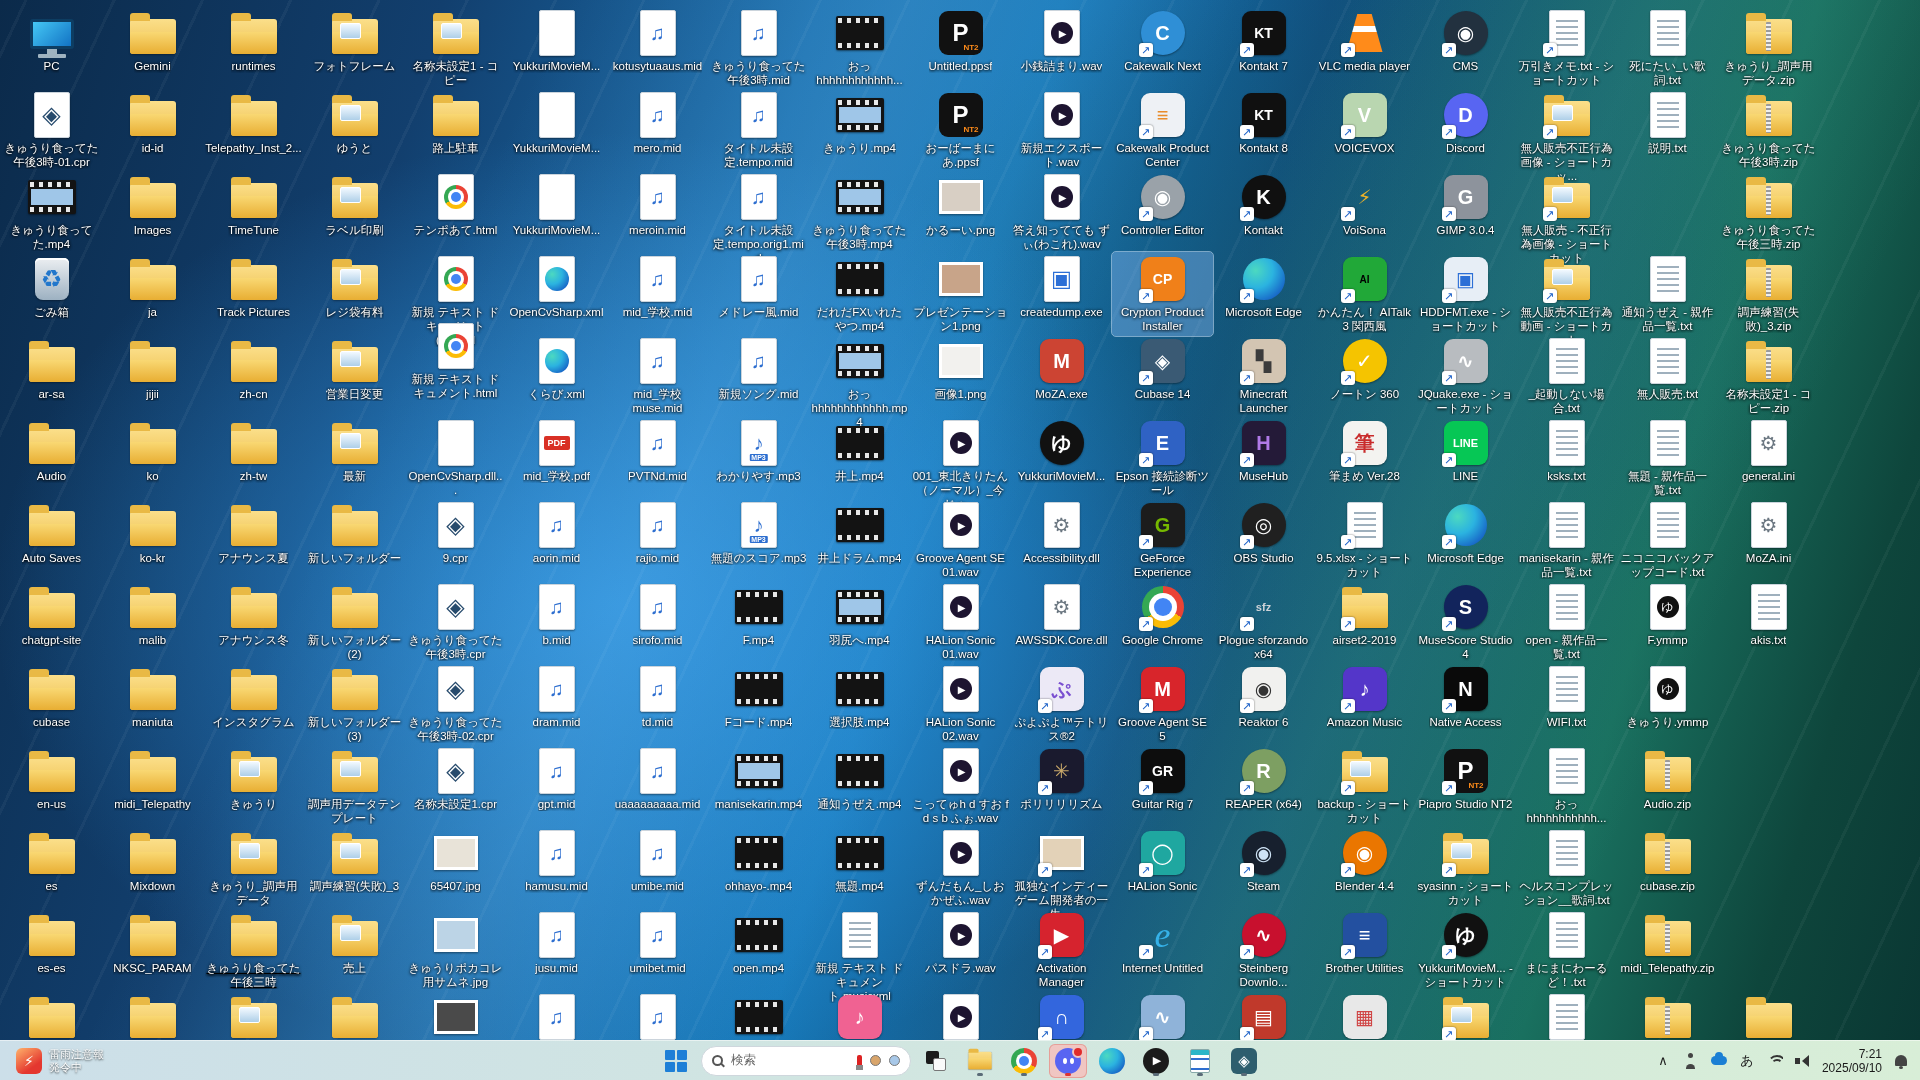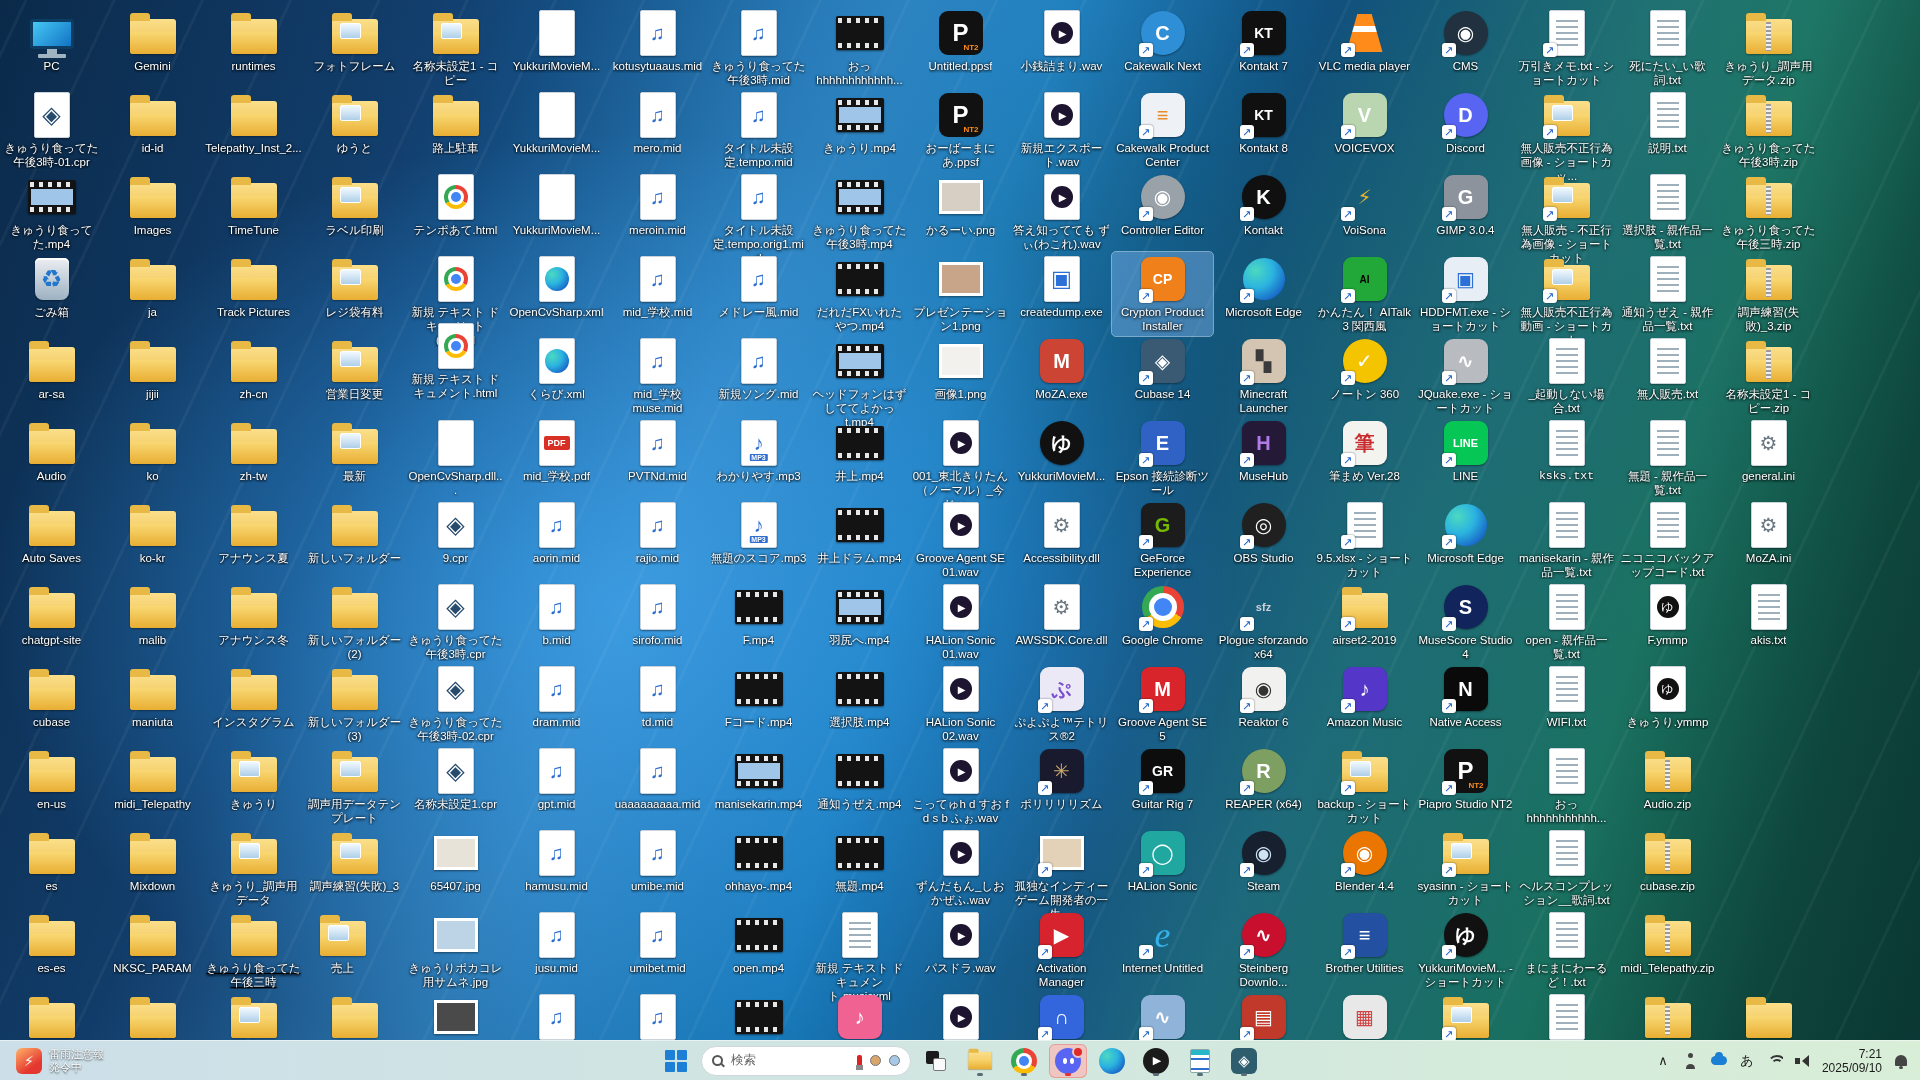--- a/index.html
+++ b/index.html
@@ -559,26 +559,20 @@
     </div>
     <div class="cell" style="left: 1516px; top: 170px;">
       <div class="ico">
         <span class="i-f">
           <span class="chip"></span>
         </span>
         <span class="sc">↗</span>
       </div>
       <div class="lbl">無人販売 - 不正行為画像 - ショートカット</div>
     </div>
-    <div class="cell" style="left: 1617px; top: 170px;">
-      <div class="ico">
-        <span class="pg lines"></span>
-      </div>
-      <div class="lbl">選択肢 - 親作品一覧.txt</div>
-    </div>
     <div class="cell" style="left: 1718px; top: 170px;">
       <div class="ico">
         <span class="i-f">
           <span class="zipline"></span>
         </span>
       </div>
       <div class="lbl">きゅうり食ってた午後三時.zip</div>
     </div>
     <div class="cell" style="left: 1px; top: 252px;">
       <div class="ico">
@@ -772,21 +766,21 @@
         </span>
       </div>
       <div class="lbl">新規ソング.mid</div>
     </div>
     <div class="cell" style="left: 809px; top: 334px;">
       <div class="ico">
         <span class="i-film">
           <span class="shot" style="background:#9fc6e8"></span>
         </span>
       </div>
-      <div class="lbl">ヘッドフォンはずしててよかっt.mp4</div>
+      <div class="lbl">おっhhhhhhhhhhhh.mp4</div>
     </div>
     <div class="cell" style="left: 910px; top: 334px;">
       <div class="ico">
         <span class="i-th" style="background:#fff">
           <span style="background:#f2f1ee"></span>
         </span>
       </div>
       <div class="lbl">画像1.png</div>
     </div>
     <div class="cell" style="left: 1011px; top: 334px;">
@@ -941,21 +935,21 @@
       </div>
       <div class="lbl">筆まめ Ver.28</div>
     </div>
     <div class="cell" style="left: 1415px; top: 416px;">
       <div class="ico">
         <span class="i-ap" style="background:#06c755;color:#fff;border-radius:9px;font-size:11px">LINE</span>
         <span class="sc">↗</span>
       </div>
       <div class="lbl">LINE</div>
     </div>
-    <div class="cell" style="left: 1516px; top: 416px; font-family: Liberation Mono, monospace;">
+    <div class="cell" style="left: 1516px; top: 416px;">
       <div class="ico">
         <span class="pg lines"></span>
       </div>
       <div class="lbl">ksks.txt</div>
     </div>
     <div class="cell" style="left: 1617px; top: 416px;">
       <div class="ico">
         <span class="pg lines"></span>
       </div>
       <div class="lbl">無題 - 親作品一覧.txt</div>
@@ -1601,21 +1595,21 @@
         <span class="i-f"></span>
       </div>
       <div class="lbl">NKSC_PARAM</div>
     </div>
     <div class="cell" style="left: 203px; top: 908px; text-decoration: underline;">
       <div class="ico">
         <span class="i-f"></span>
       </div>
       <div class="lbl">きゅうり食ってた午後三時</div>
     </div>
-    <div class="cell" style="left: 292px; top: 908px; font-family: Liberation Serif, serif;">
+    <div class="cell" style="left: 304px; top: 908px; font-family: Liberation Serif, serif;">
       <div class="ico">
         <span class="i-f">
           <span class="chip"></span>
         </span>
       </div>
       <div class="lbl">売上</div>
     </div>
     <div class="cell" style="left: 405px; top: 908px;">
       <div class="ico">
         <span class="i-th" style="background:#fff">

